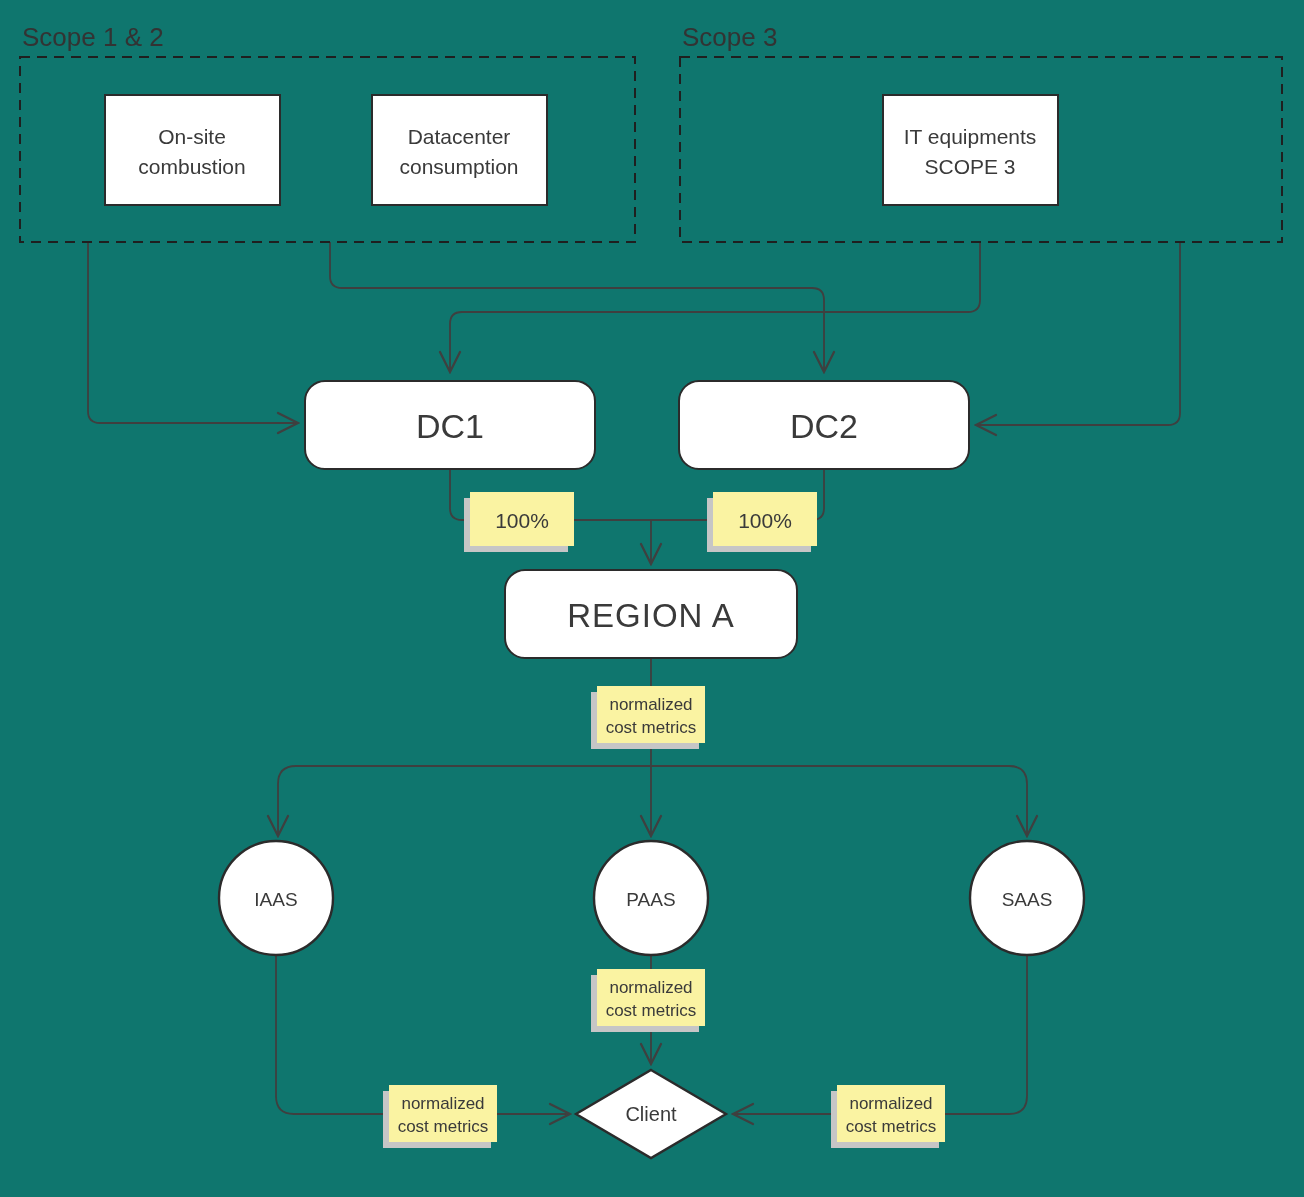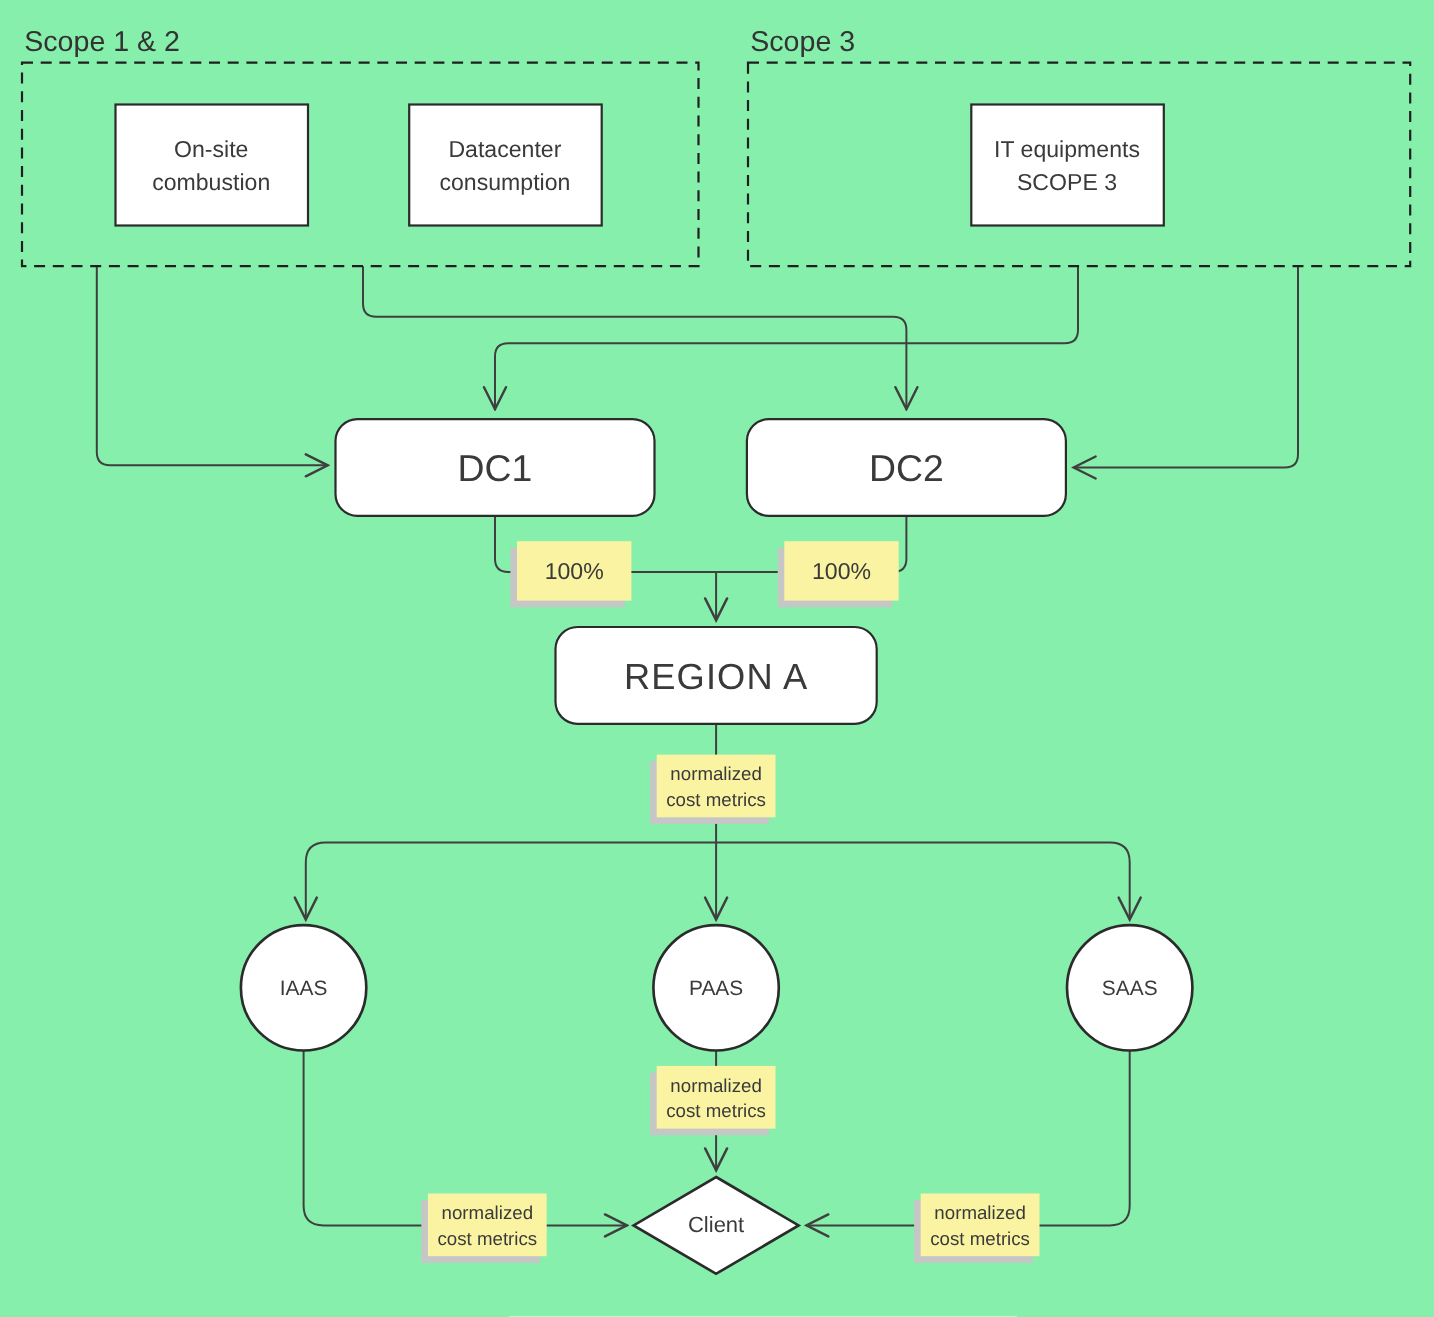--- a/index.html
+++ b/index.html
@@ -1,16 +1,16 @@
 <!DOCTYPE html>
 <html><head>
 <meta charset="utf-8">
 <style>
   html, body { margin: 0; padding: 0; background: #ffffff; }
-  .stage { position: relative; width: 1304px; height: 1197px; background: #86efac; }
+  .stage { position: relative; width: 1304px; height: 1197px; background: #0f766e; }
   svg { display: block; }
   .edge { fill: none; stroke: #3f3f3f; stroke-width: 1.8px; }
   .container-dashed { fill: none; stroke: #1f1f1f; stroke-width: 2px; stroke-dasharray: 10 7; }
   .node { fill: #ffffff; stroke: #2b2b2b; stroke-width: 2px; }
   .node-heavy { fill: #ffffff; stroke: #2b2b2b; stroke-width: 2.4px; }
   .t { fill: #3a3a3a; font-family: "Liberation Sans", sans-serif; }
   .mid { text-anchor: middle; dominant-baseline: central; }
   .t-title { font-size: 26px; fill: #333333; }
   .t-box { font-size: 21px; }
   .t-dc { font-size: 34px; }

